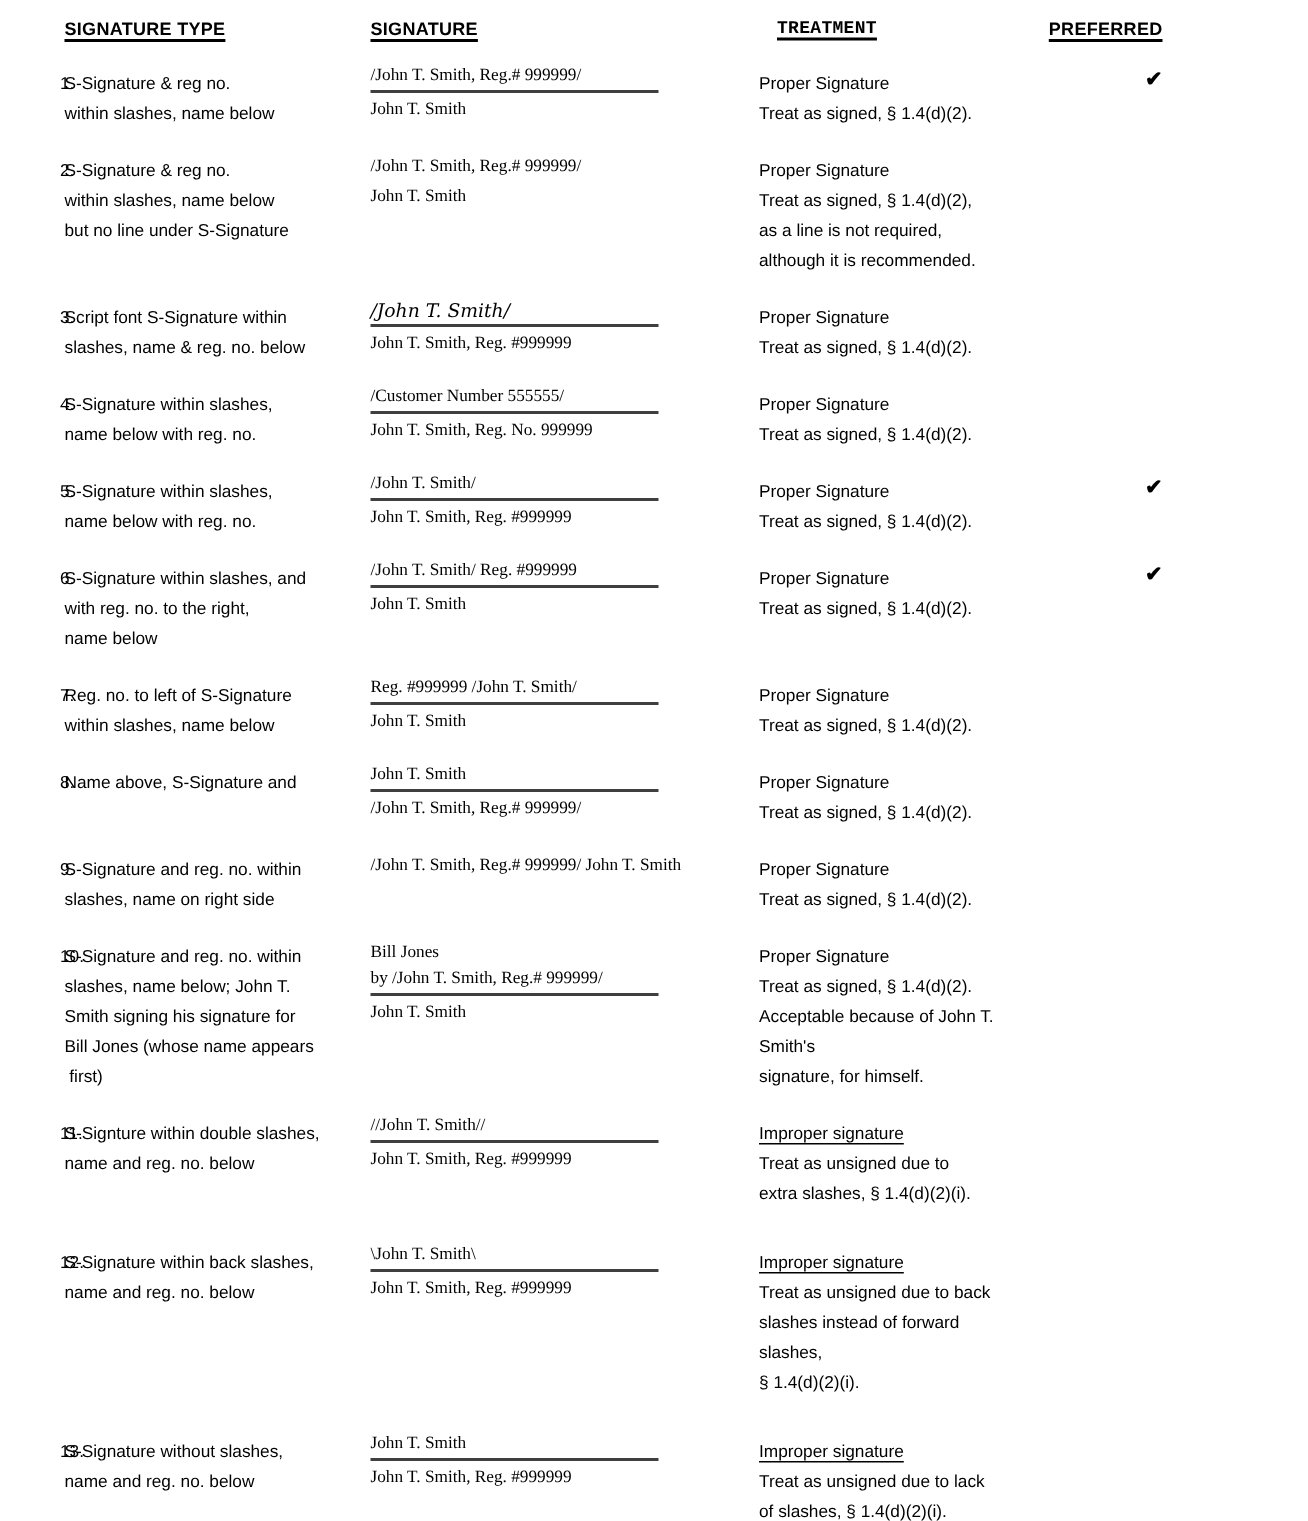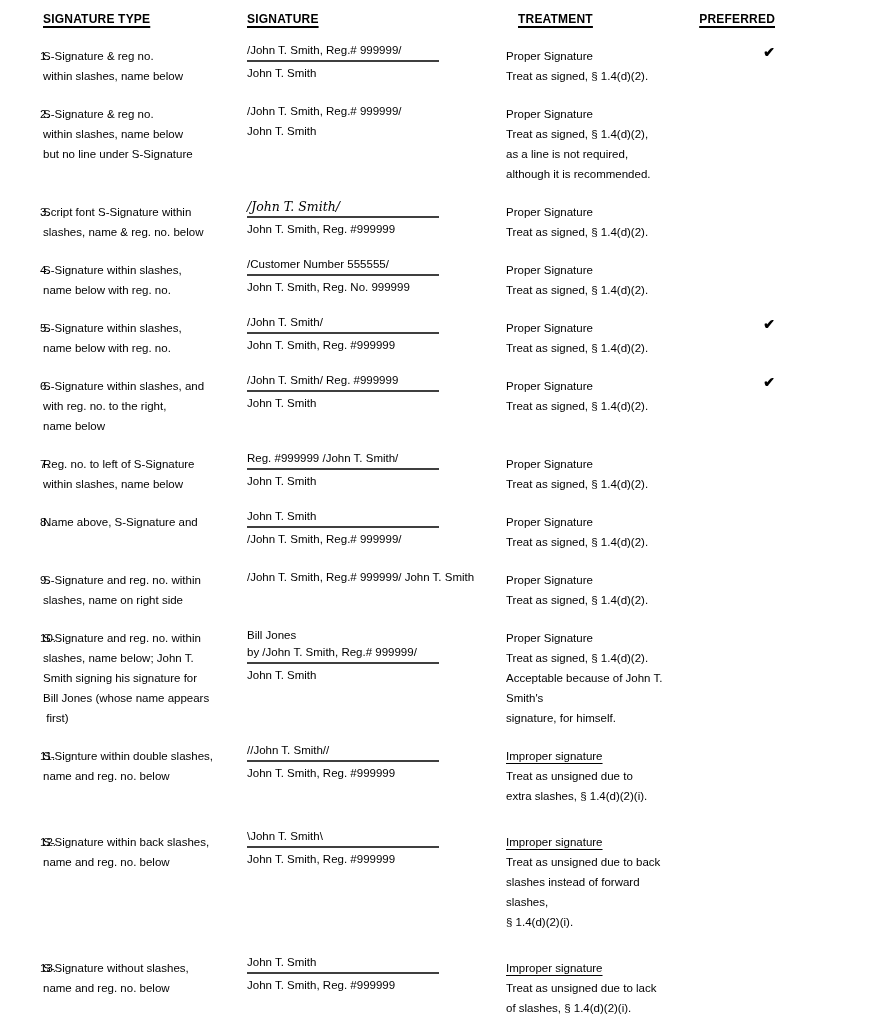--- a/index.html
+++ b/index.html
@@ -15,38 +15,38 @@
 
   .row { display: flex; align-items: flex-start; }
   .col { flex: none; }
   .col.num   { width: 43px;  padding-left: 40px; }
   .col.type  { width: 204px; }
   .col.sig   { width: 259px; margin-top: -3px; }
   .col.treat { width: 167px; }
   .col.pref  { width: 102px; text-align: right; }
 
   .header-row { margin-bottom: 20px; }
-  .header-row .col.treat { padding-left: 12px; }
+  .header-row .col.treat { padding-left: 12px; font-family: Liberation Mono, monospace; }
   .hdr {
     font-weight: bold;
     font-size: 12px;
     text-decoration: underline;
     text-decoration-thickness: 2px;
     text-underline-offset: 3px;
     letter-spacing: 0.2px;
   }
 
   .body-row { margin-bottom: 18px; }
   #rows .body-row:nth-child(11),
   #rows .body-row:nth-child(12) { margin-bottom: 26px; }
 
   .line { line-height: 20px; white-space: pre-wrap; }
   .row-num { line-height: 20px; }
 
-  .sig-line { line-height: 20px; }
+  .sig-line { line-height: 20px; font-family: Liberation Serif, serif; }
   .sig-line.underlined {
     width: 192px;
     line-height: 15px;
     padding-bottom: 2px;
     border-bottom: 2px solid #3f3f3f;
     margin-bottom: 1px;
   }
   .sig-line.script {
     font-family: "DejaVu Serif", serif;
     font-style: italic;

